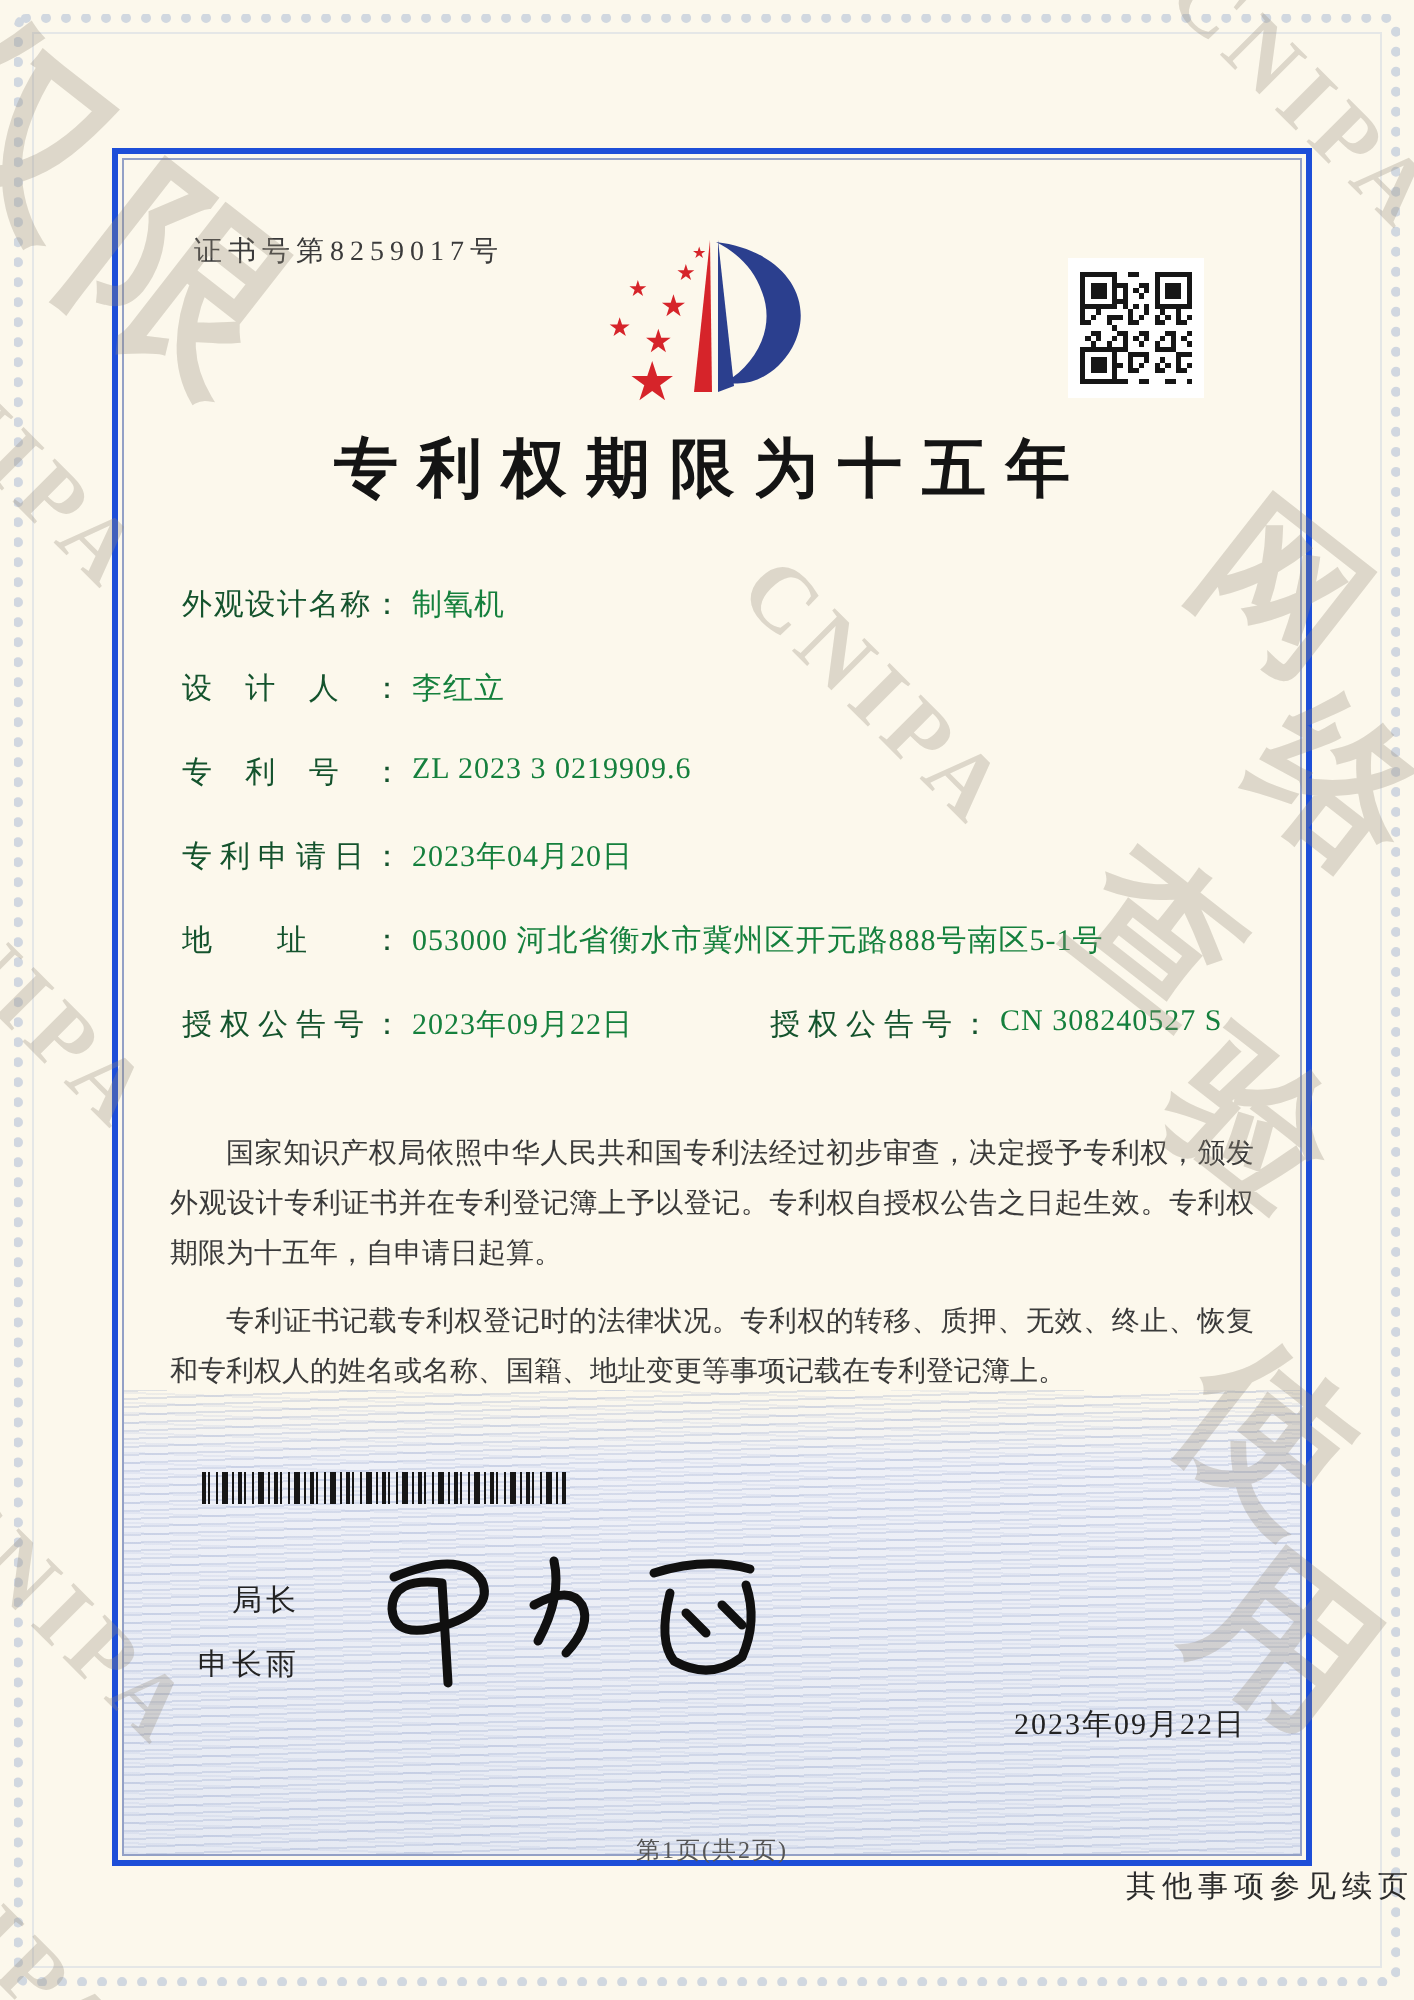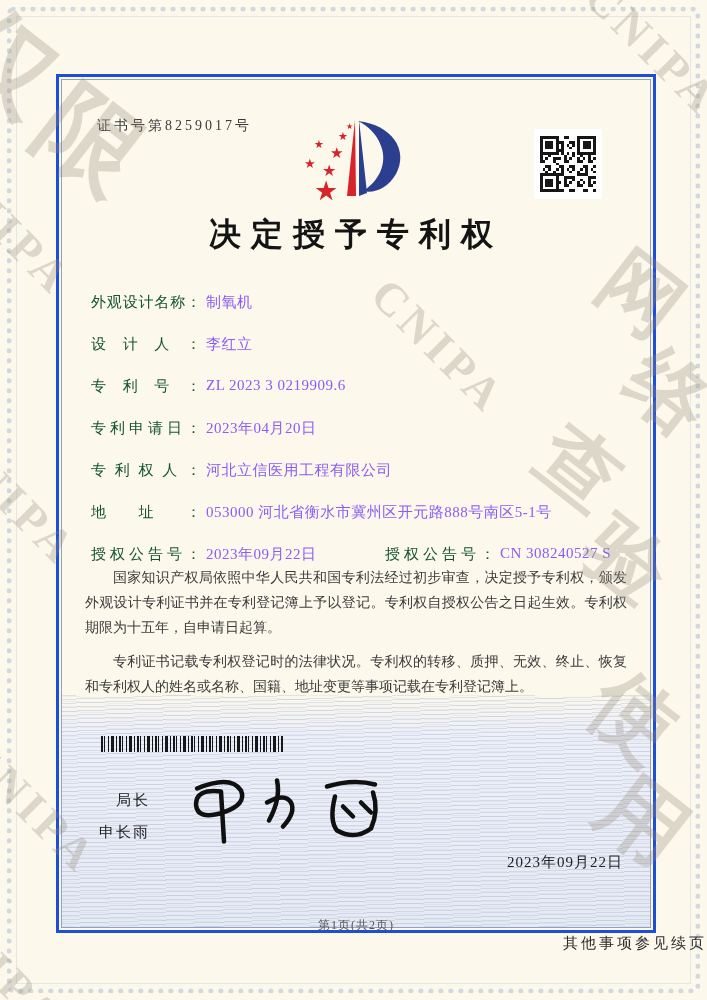--- a/index.html
+++ b/index.html
@@ -24,21 +24,21 @@
   .qr-box{position:absolute;left:475px;top:52px;width:68px;height:70px;background:#ffffff;
           display:flex;align-items:center;justify-content:center;}
 
   .title{position:absolute;left:0;right:0;top:136px;text-align:center;font-size:32px;font-weight:700;
          letter-spacing:10px;color:#141414;}
 
   .fields{position:absolute;left:32px;top:216px;width:540px;font-size:15px;color:#3b3b3b;}
   .frow{position:relative;height:21px;margin-bottom:21px;white-space:nowrap;}
   .flabel{display:inline-block;width:110px;text-align:justify;text-align-last:justify;text-justify:inter-character;
           vertical-align:top;color:#14532d;}
-  .fvalue{margin-left:5px;color:#8b5cf6;letter-spacing:.5px;}
+  .fvalue{margin-left:5px;color:#15803d;letter-spacing:.5px;}
   .fsecond{position:absolute;left:294px;top:0;}
 
   .paras{position:absolute;left:26px;top:488px;width:542px;font-size:14px;line-height:1.8;color:#3a3a3a;
          text-align:justify;}
   .paras p{margin:0 0 8px 0;text-indent:2em;}
 
   .barcode{position:absolute;left:42px;top:659px;width:183px;height:16px;
      background-image:repeating-linear-gradient(90deg,
        #161616 0 2px, rgba(0,0,0,0) 2px 3px,
        #161616 3px 4px, rgba(0,0,0,0) 4px 7px,
@@ -288,37 +288,34 @@
           <rect x="7" y="20" width="1" height="1" fill="#161616"></rect>
           <rect x="8" y="20" width="1" height="1" fill="#161616"></rect>
           <rect x="11" y="20" width="1" height="1" fill="#161616"></rect>
           <rect x="12" y="20" width="1" height="1" fill="#161616"></rect>
           <rect x="16" y="20" width="1" height="1" fill="#161616"></rect>
           <rect x="17" y="20" width="1" height="1" fill="#161616"></rect>
           <rect x="20" y="20" width="1" height="1" fill="#161616"></rect>
         </svg>
     </div>
 
-    <div class="title">决定授予专利权</div>
+    <div class="title">专利权期限为十五年</div>
 
     <div class="fields">
       <div class="frow">
         <span class="flabel">外观设计名称：</span><span class="fvalue">制氧机</span>
       </div>
       <div class="frow">
         <span class="flabel">设计人：</span><span class="fvalue">李红立</span>
       </div>
       <div class="frow">
         <span class="flabel">专利号：</span><span class="fvalue">ZL 2023 3 0219909.6</span>
       </div>
       <div class="frow">
         <span class="flabel">专利申请日：</span><span class="fvalue">2023年04月20日</span>
-      </div>
-      <div class="frow">
-        <span class="flabel">专利权人：</span><span class="fvalue">河北立信医用工程有限公司</span>
       </div>
       <div class="frow">
         <span class="flabel">地址：</span><span class="fvalue">053000 河北省衡水市冀州区开元路888号南区5-1号</span>
       </div>
       <div class="frow">
         <span class="flabel">授权公告号：</span><span class="fvalue">2023年09月22日</span>
         <span class="fsecond">
           <span class="flabel">授权公告号：</span><span class="fvalue">CN 308240527 S</span>
         </span>
       </div>

